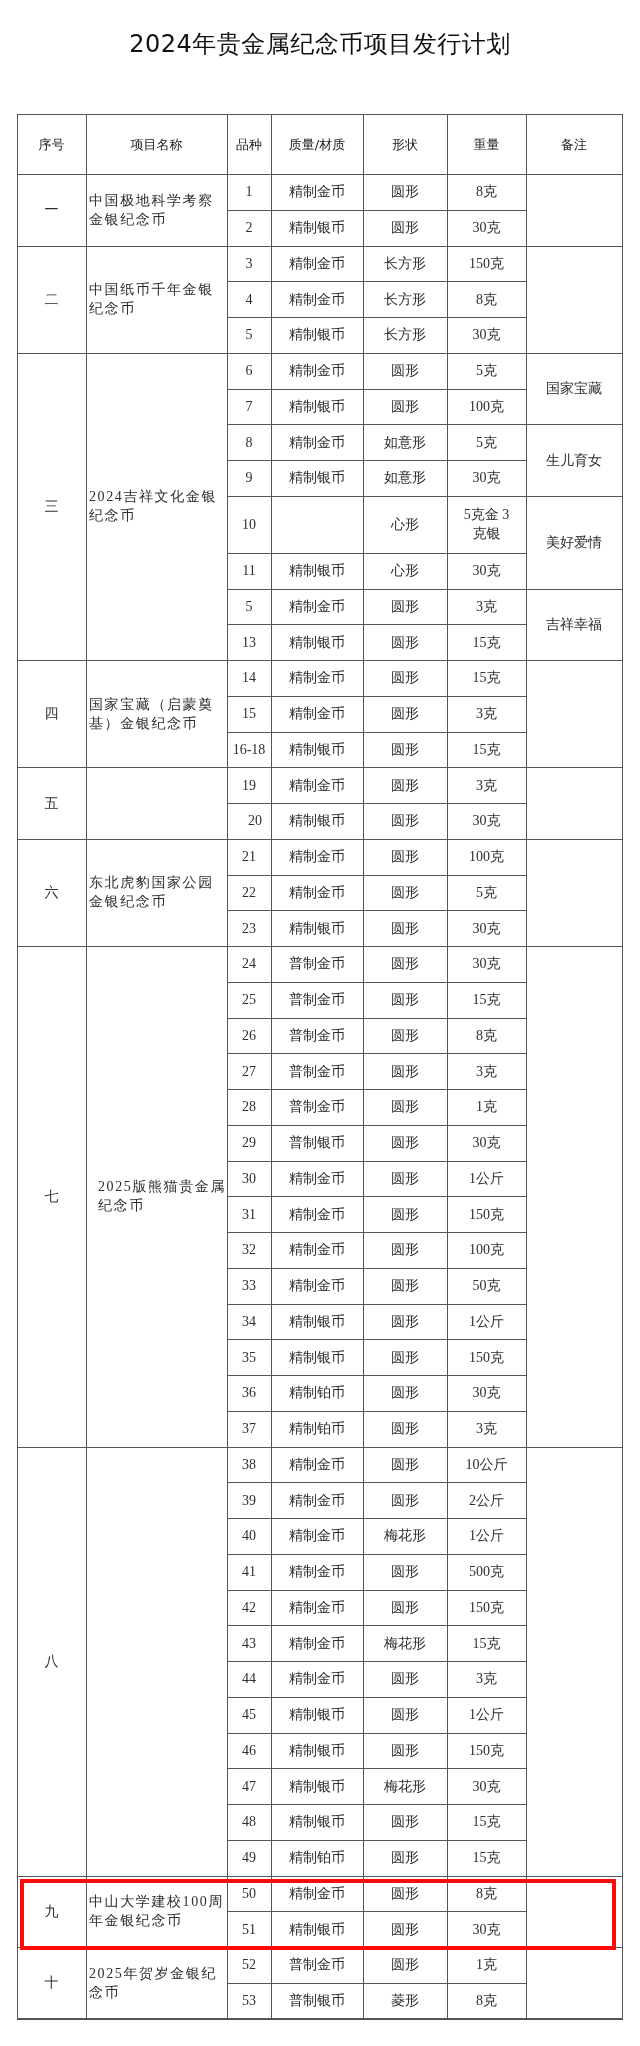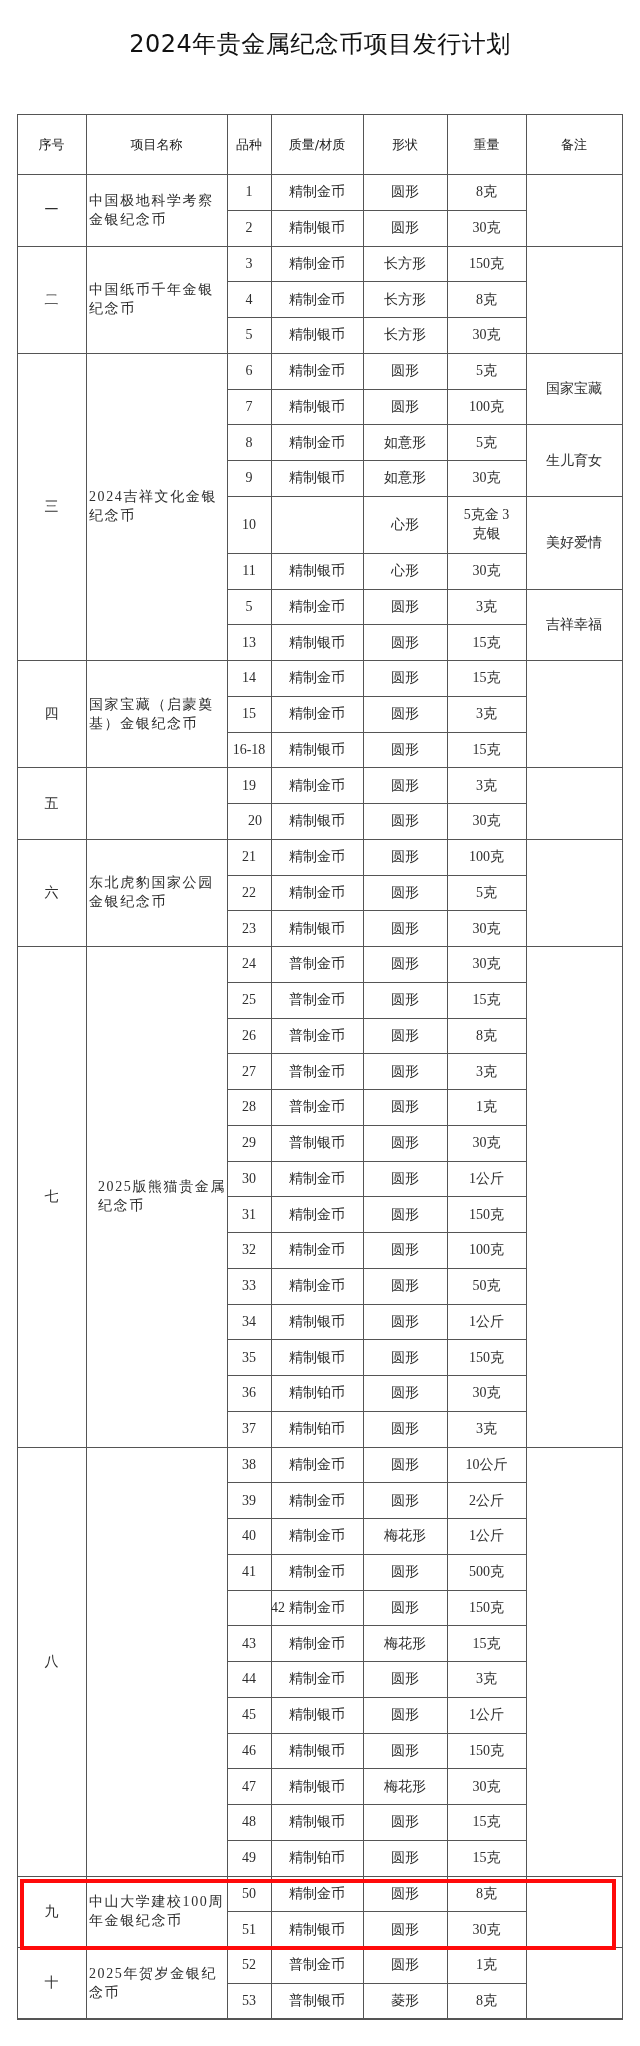--- a/index.html
+++ b/index.html
@@ -616,21 +616,21 @@
     <div class="cell" style="left: 271px; width: 92px; top: 1553.75px; height: 35.75px;">
       <span>精制金币</span>
     </div>
     <div class="cell" style="left: 363px; width: 84px; top: 1553.75px; height: 35.75px;">
       <span>圆形</span>
     </div>
     <div class="cell" style="left: 447px; width: 79px; top: 1553.75px; height: 35.75px;">
       <span>500克</span>
     </div>
     <div class="line" style="left: 227px; top: 1553.75px; width: 299px; height: 1px;"></div>
-    <div class="cell" style="left: 227px; width: 44px; top: 1589.5px; height: 35.75px; margin-left: 29px;">
+    <div class="cell" style="left: 227px; width: 44px; top: 1589.5px; height: 35.75px;">
       <span>42</span>
     </div>
     <div class="cell" style="left: 271px; width: 92px; top: 1589.5px; height: 35.75px;">
       <span>精制金币</span>
     </div>
     <div class="cell" style="left: 363px; width: 84px; top: 1589.5px; height: 35.75px;">
       <span>圆形</span>
     </div>
     <div class="cell" style="left: 447px; width: 79px; top: 1589.5px; height: 35.75px;">
       <span>150克</span>

